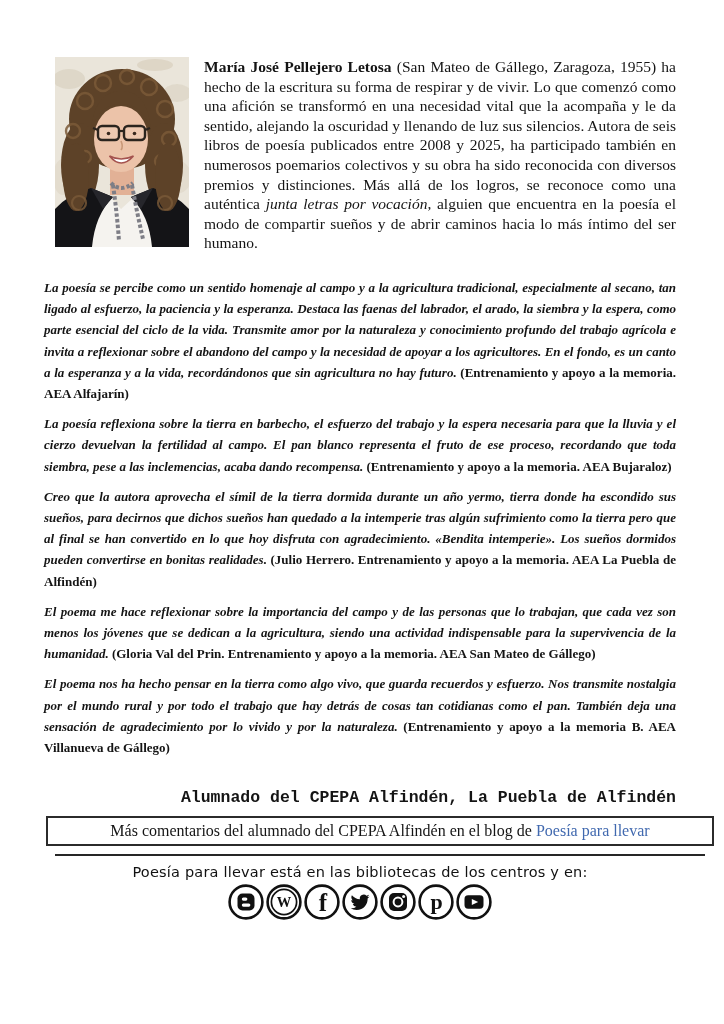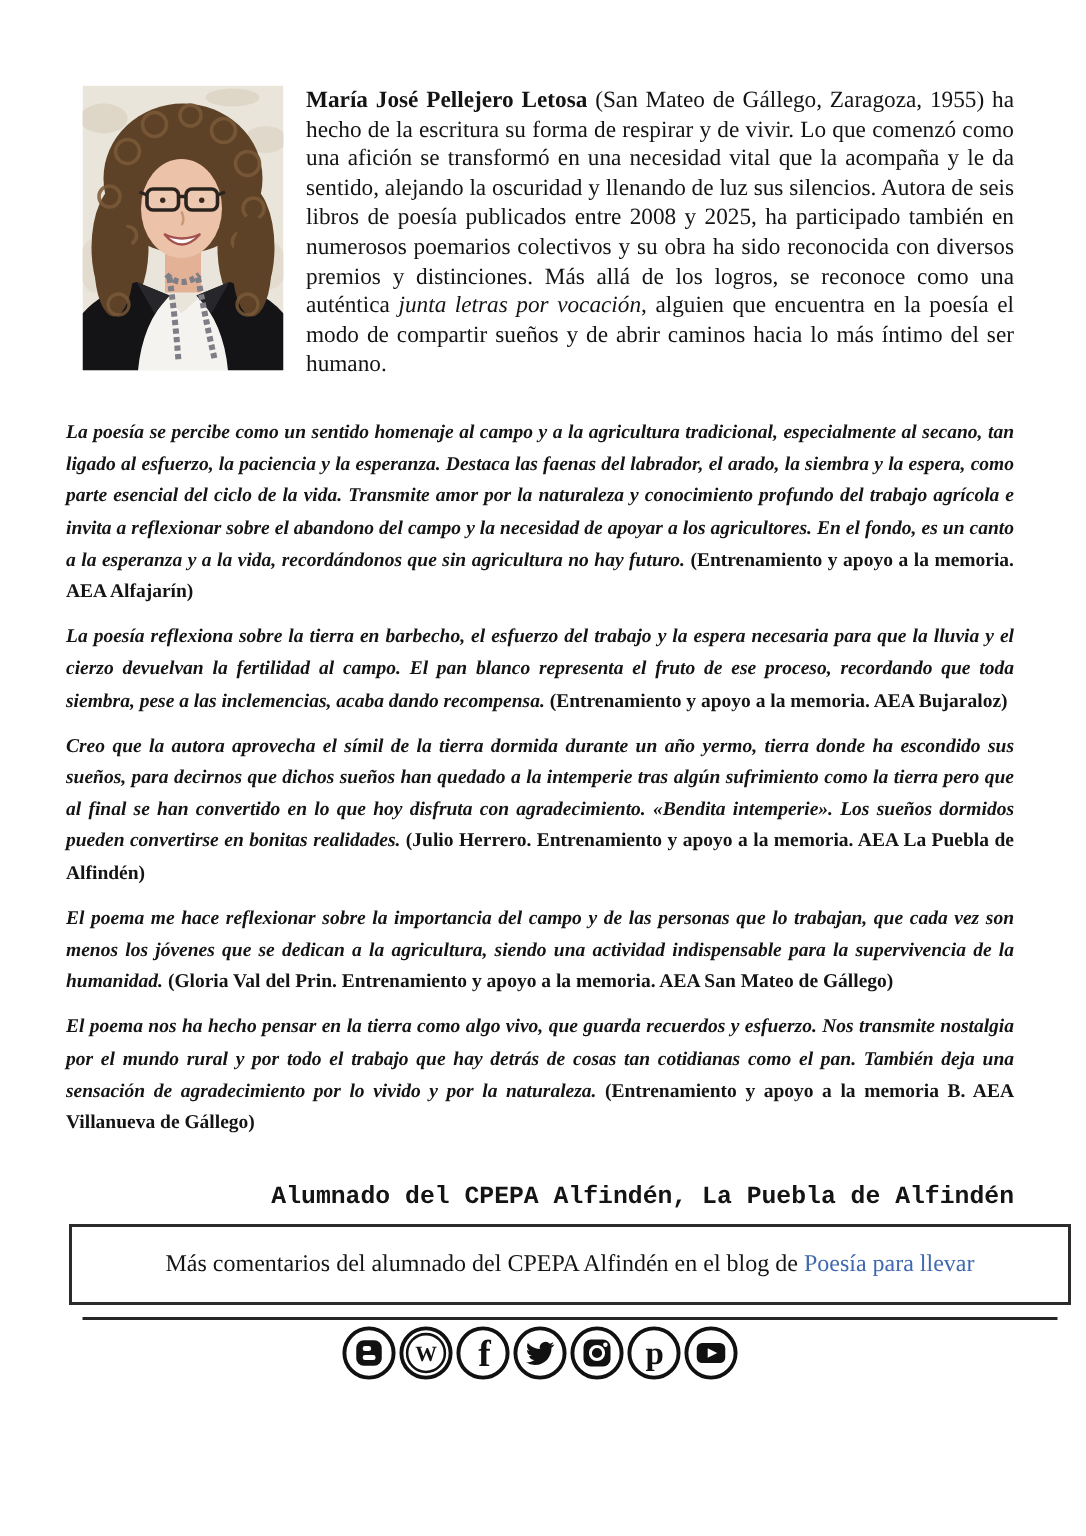--- a/index.html
+++ b/index.html
@@ -21,21 +21,21 @@
   .comment{margin:0 0 9px 0;text-align:justify;}
   .comment .quote{font-style:italic;}
   .comment .attr{font-style:normal;}
   
   .attribution{
     margin:30px 0 0 0;font-weight:bold;font-size:16.5px;text-align:right;font-family:Liberation Mono, monospace;
   }
   
   .blog-box{
     margin-top:9px;position:relative;left:2px;width:668px;box-sizing:border-box;
-    border:2px solid #2b2b2b;padding:16px 6px;text-align:center;font-size:16px;
+    border:2px solid #2b2b2b;padding:4px 6px;text-align:center;font-size:16px;
   }
   .blog-box a{color:#4169af;text-decoration:none;cursor:pointer;}
   
   .rule{margin:8px 0 0 11px;width:650px;border:none;border-top:2px solid #262626;}
   
   .footer-text{
     margin:8px 0 0 0;text-align:center;
     font-family:"DejaVu Sans", sans-serif;font-size:14.5px;color:#111;
     letter-spacing:.2px;
   }
@@ -126,20 +126,21 @@
     <p class="comment"><span class="quote">El poema me hace reflexionar sobre la importancia del campo y de las personas que lo trabajan, que cada vez son menos los jóvenes que se dedican a la agricultura, siendo una actividad indispensable para la supervivencia de la humanidad.</span><span class="attr"> (Gloria Val del Prin. Entrenamiento y apoyo a la memoria. AEA San Mateo de Gállego)</span></p>
     <p class="comment"><span class="quote">El poema nos ha hecho pensar en la tierra como algo vivo, que guarda recuerdos y esfuerzo. Nos transmite nostalgia por el mundo rural y por todo el trabajo que hay detrás de cosas tan cotidianas como el pan. También deja una sensación de agradecimiento por lo vivido y por la naturaleza.</span><span class="attr"> (Entrenamiento y apoyo a la memoria B. AEA Villanueva de Gállego)</span></p>
   </div>
 
   <p class="attribution">Alumnado del CPEPA Alfindén, La Puebla de Alfindén</p>
 
   <div class="blog-box"><span>Más comentarios del alumnado del CPEPA Alfindén en el blog de </span><a href="#">Poesía para llevar</a></div>
 
   <hr class="rule">
 
+  <p class="footer-text">Poesía para llevar está en las bibliotecas de los centros y en:</p>
 
   <div class="icons">
 
     <svg width="38" height="38" viewBox="0 0 38 38">
       <circle cx="19" cy="19" r="16.4" fill="none" stroke="#111" stroke-width="2.6"></circle>
       <rect x="10.5" y="10.5" width="17" height="17" rx="5" fill="#111"></rect>
       <rect x="14.8" y="14.4" width="5.6" height="3.3" rx="1.6" fill="#fff"></rect>
       <rect x="14.8" y="20.4" width="8.6" height="3.3" rx="1.6" fill="#fff"></rect>
     </svg>
 

